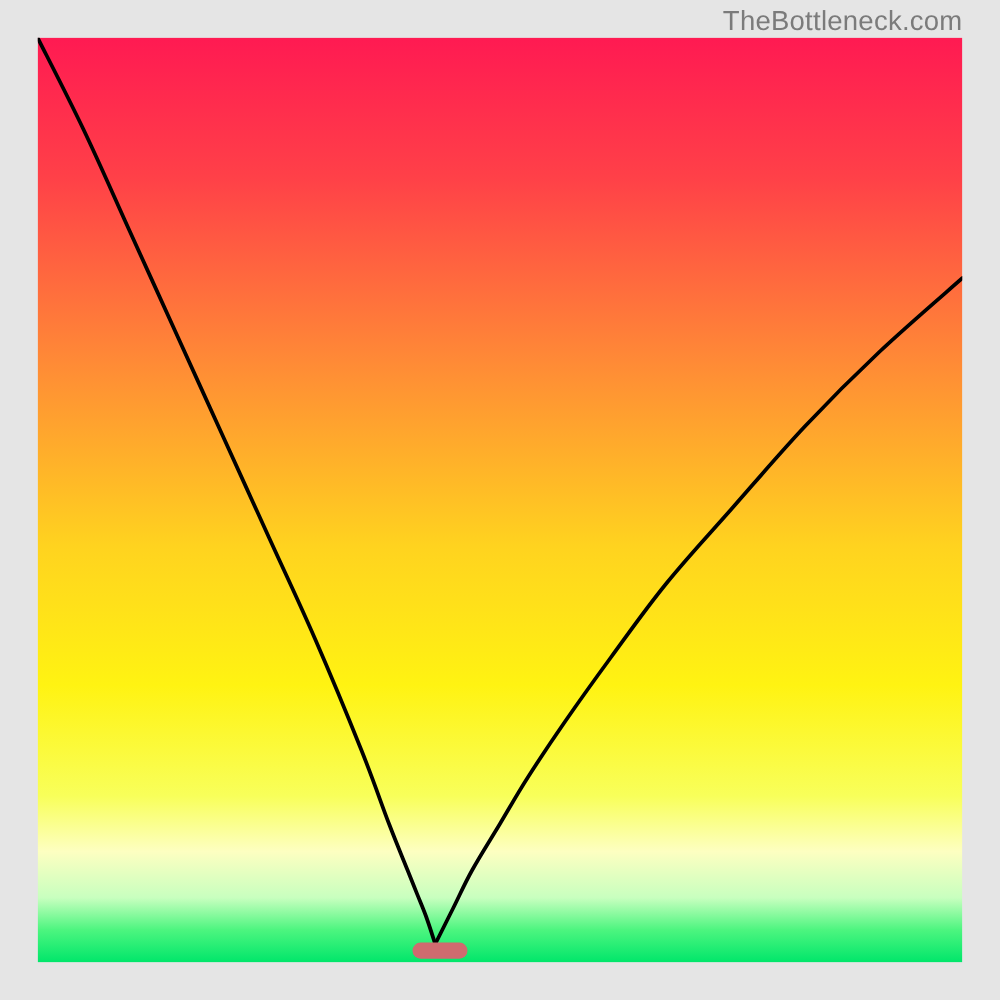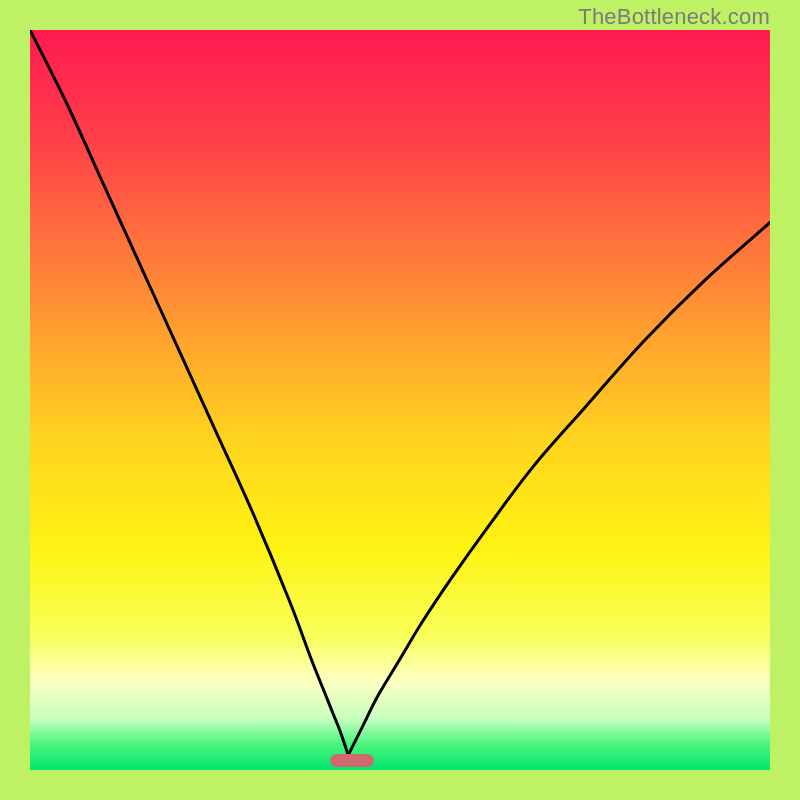--- a/index.html
+++ b/index.html
@@ -10,21 +10,21 @@
     overflow: hidden;
     background: #000;
     font-family: Arial, Helvetica, sans-serif;
   }
   .frame {
     position: absolute;
     left: 0;
     top: 0;
     width: 800px;
     height: 800px;
-    background: #bef264;
+    background: #e5e5e5;
   }
   .plot {
     position: absolute;
     left: 30px;
     top: 30px;
     width: 740px;
     height: 740px;
     overflow: hidden;
   }
   .gradient {

